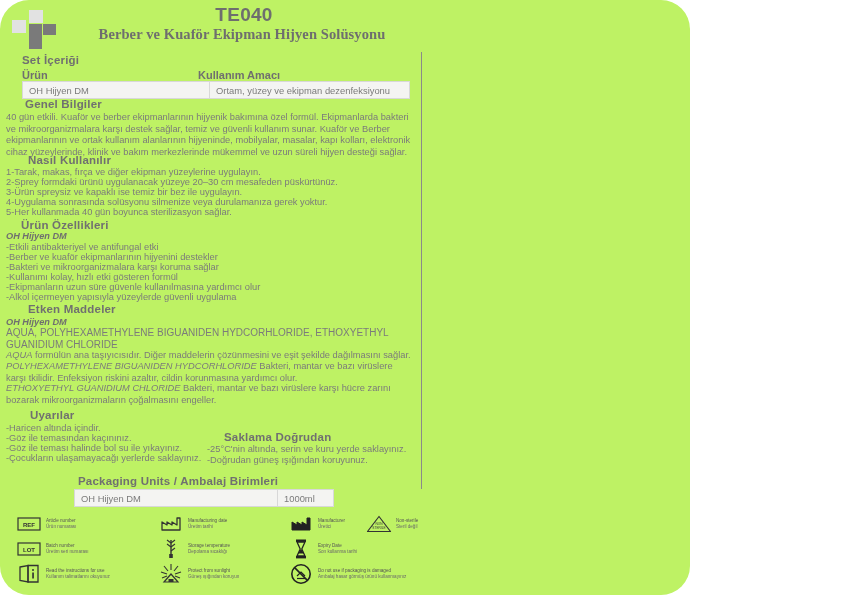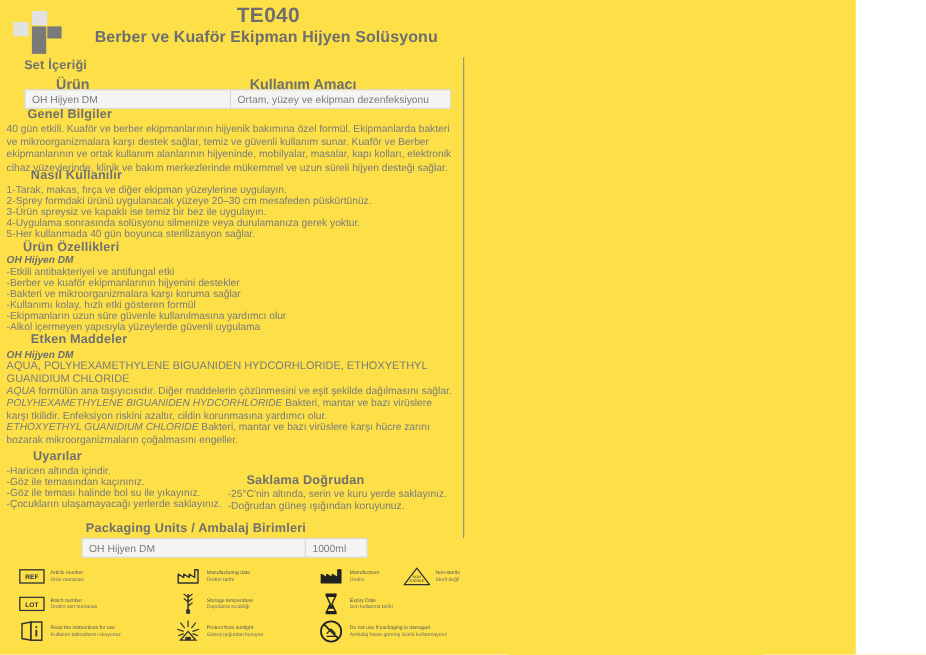--- a/index.html
+++ b/index.html
@@ -11,23 +11,24 @@
     width: 842px;
     height: 595px;
     position: relative;
     font-family: "Liberation Sans", sans-serif;
     color: #7d7d7d;
     overflow: hidden;
   }
   .page {
     position: absolute;
     left: 0; top: 0;
-    width: 778px;
+    width: 690px;
     height: 595px;
-    background: #fde047;
+    background: #bef264;
+    border-radius: 29px;
   }
 
   
   .header {
     position: absolute;
     left: 0; top: 0;
     width: 430px;
     height: 50px;
   }
   .logo {
@@ -56,20 +57,21 @@
   .title-sub {
     position: absolute;
     left: 52px; top: 26px;
     width: 380px;
     text-align: center;
     font-size: 14.5px;
     font-weight: bold;
     color: #6e6e6e;
     letter-spacing: 0.1px;
     white-space: nowrap;
+    font-family: Liberation Serif, serif;
   }
 
   
   .vrule {
     position: absolute;
     left: 421px;
     top: 52px;
     width: 1.4px;
     height: 437px;
     background: #8a8a8a;
@@ -107,25 +109,24 @@
     color: #7b7b7b;
   }
   .tbl td {
     border: 1px solid #d8d8d8;
     background: #f4f4f2;
     padding: 2px 6px;
     height: 12px;
   }
   .col-head {
     position: absolute;
-    font-size: 13px;
+    font-size: 11px;
     font-weight: bold;
     color: #6f6f6f;
     white-space: nowrap;
-    margin-left: 29px;
   }
 
   
   .sym {
     position: absolute;
     display: flex;
     align-items: center;
   }
   .sym .glyph {
     width: 26px;

